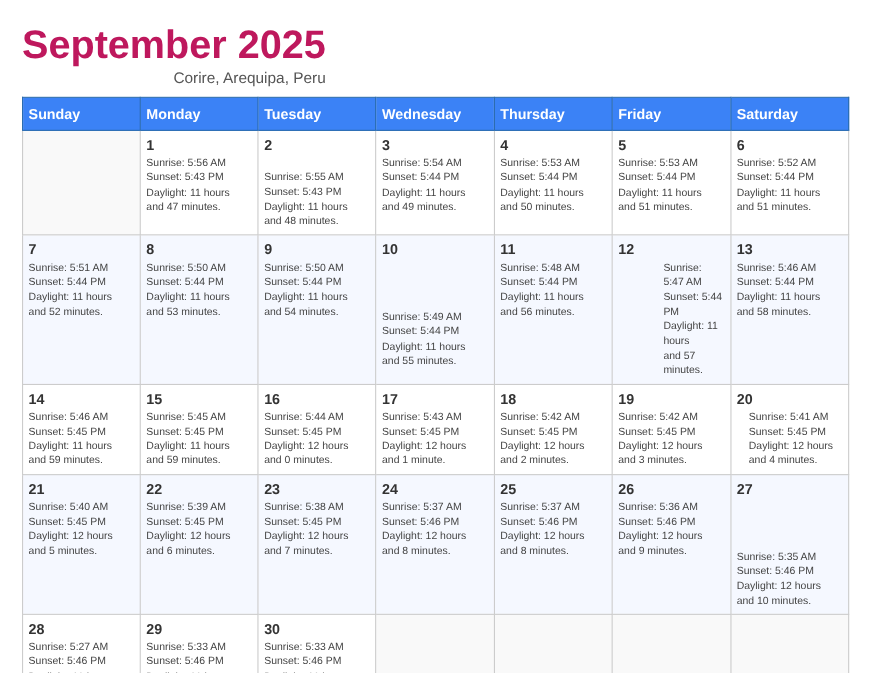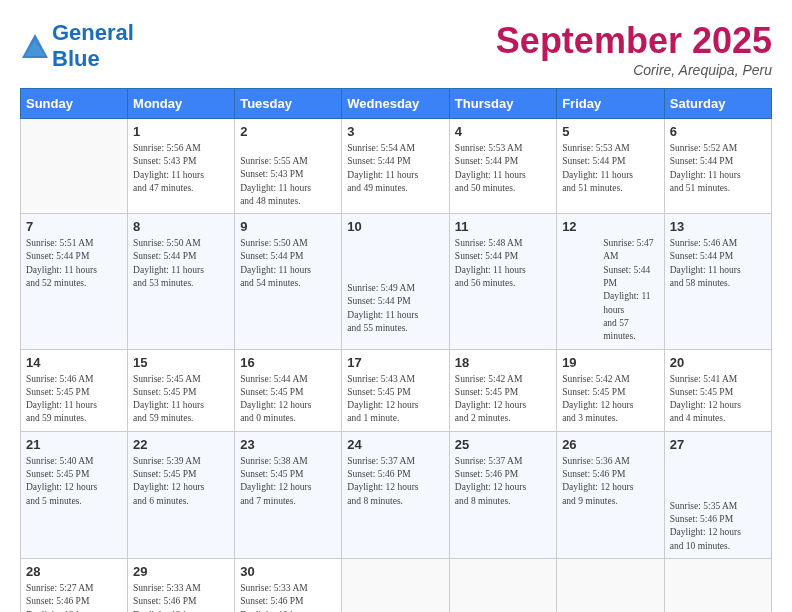--- a/index.html
+++ b/index.html
@@ -38,21 +38,20 @@
       text-align: right;
     }
     .month-title {
       font-size: 36px;
       font-weight: bold;
       color: #be185d;
     }
     .subtitle {
       font-size: 14px;
       color: #555;
-      font-style: italic;
     }
     table {
       width: 100%;
       border-collapse: collapse;
     }
     thead tr th {
       background-color: #3b82f6;
       color: #fff;
       font-size: 13px;
       padding: 7px 5px;
@@ -82,37 +81,26 @@
       font-size: 13px;
       font-weight: bold;
       color: #333;
       display: block;
       margin-bottom: 3px;
     }
     .day-info {
       font-size: 9.5px;
       color: #444;
       line-height: 1.4;
-      font-family: Liberation Serif, serif;
     }
   </style>
 </head>
 <body>
 
 <div class="header">
-  <div class="logo">
-    <svg class="logo-icon" viewBox="0 0 30 28" xmlns="http://www.w3.org/2000/svg">
-      <polygon points="15,2 28,26 2,26" fill="#1a6dbf" opacity="0.85"></polygon>
-      <polygon points="15,8 25,24 5,24" fill="#4a9de0" opacity="0.7"></polygon>
-    </svg>
-    <div class="logo-text">
-      <div><span>General</span></div>
-      <div><span style="color:#1a6dbf">Blue</span></div>
-    </div>
-  </div>
   <div class="title-block">
     <div class="month-title">September 2025</div>
     <div class="subtitle">Corire, Arequipa, Peru</div>
   </div>
 </div>
 
 <table>
   <thead>
     <tr>
     <th>Sunday</th>
@@ -259,21 +247,21 @@
         </td>
         <td>
           <span class="day-num">19</span>
           <div class="day-info" style="white-space: pre-line;">Sunrise: 5:42 AM
 Sunset: 5:45 PM
 Daylight: 12 hours
 and 3 minutes.</div>
         </td>
         <td>
           <span class="day-num">20</span>
-          <div class="day-info" style="white-space: pre-line;">Sunrise: 5:41 AM
+          <div class="day-info" style="white-space: pre-line; margin-left: 11px;">Sunrise: 5:41 AM
 Sunset: 5:45 PM
 Daylight: 12 hours
 and 4 minutes.</div>
         </td>
       </tr>
       <tr>
         <td>
           <span class="day-num">21</span>
           <div class="day-info" style="white-space: pre-line;">Sunrise: 5:40 AM
 Sunset: 5:45 PM

